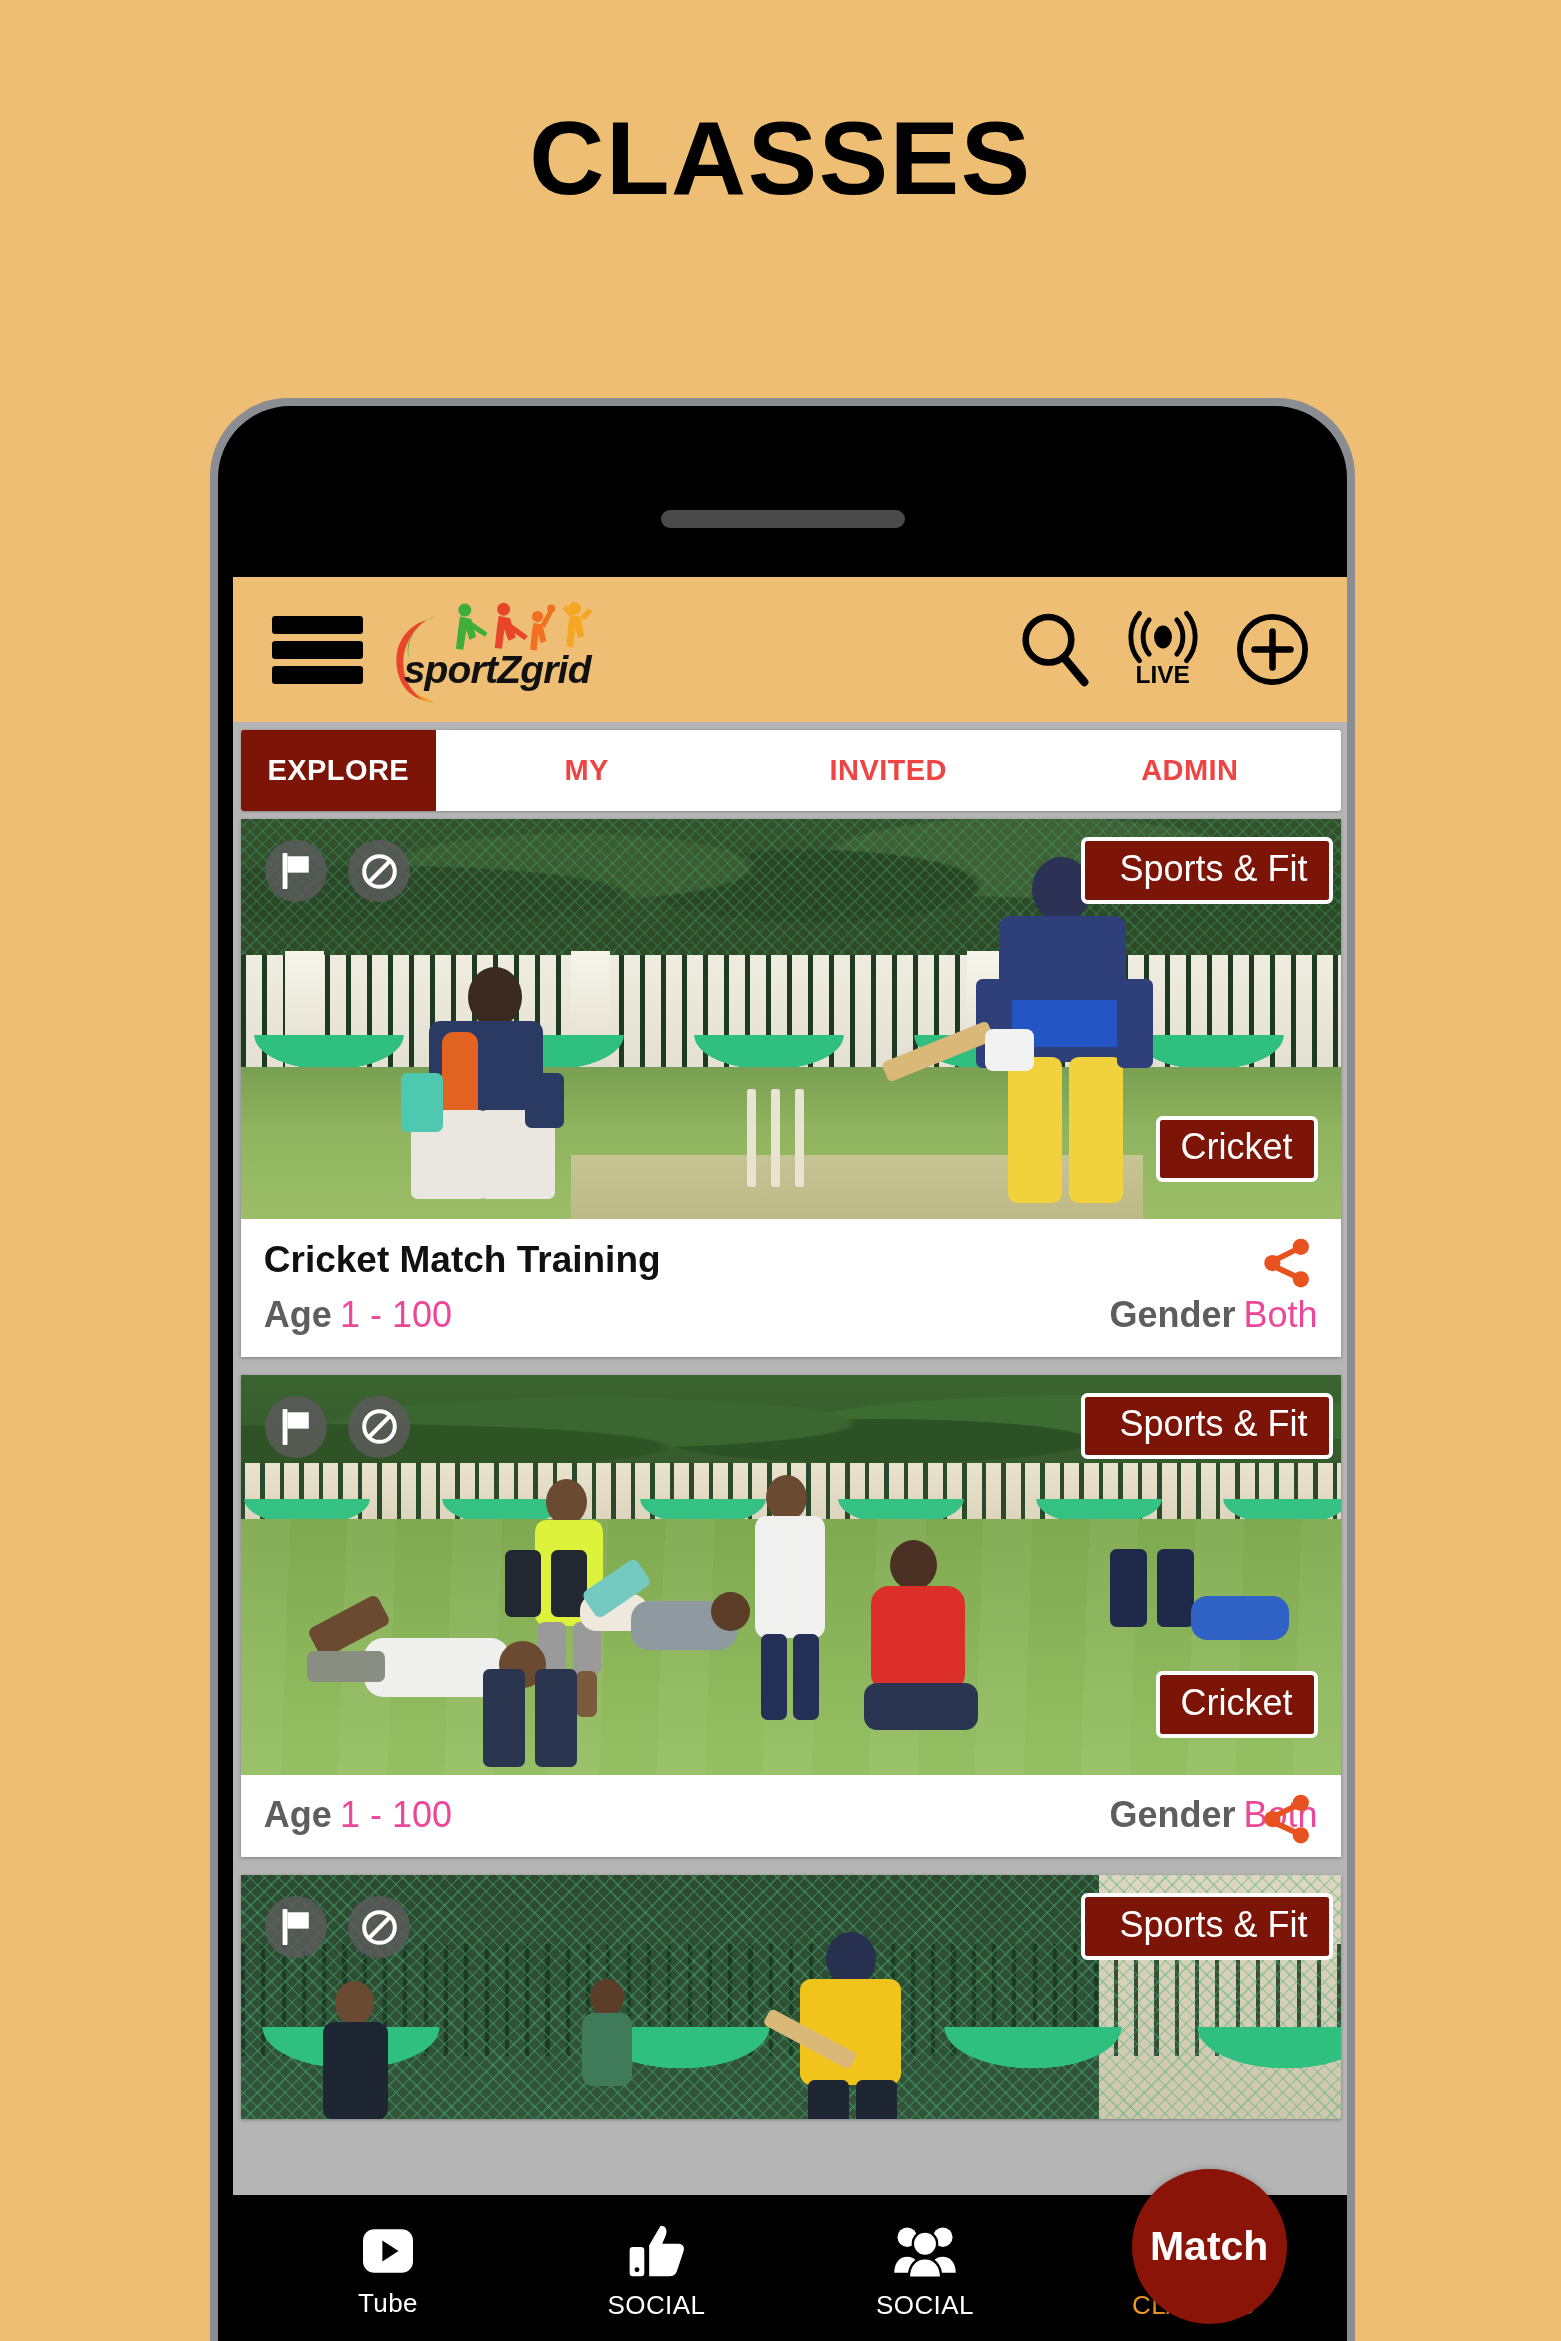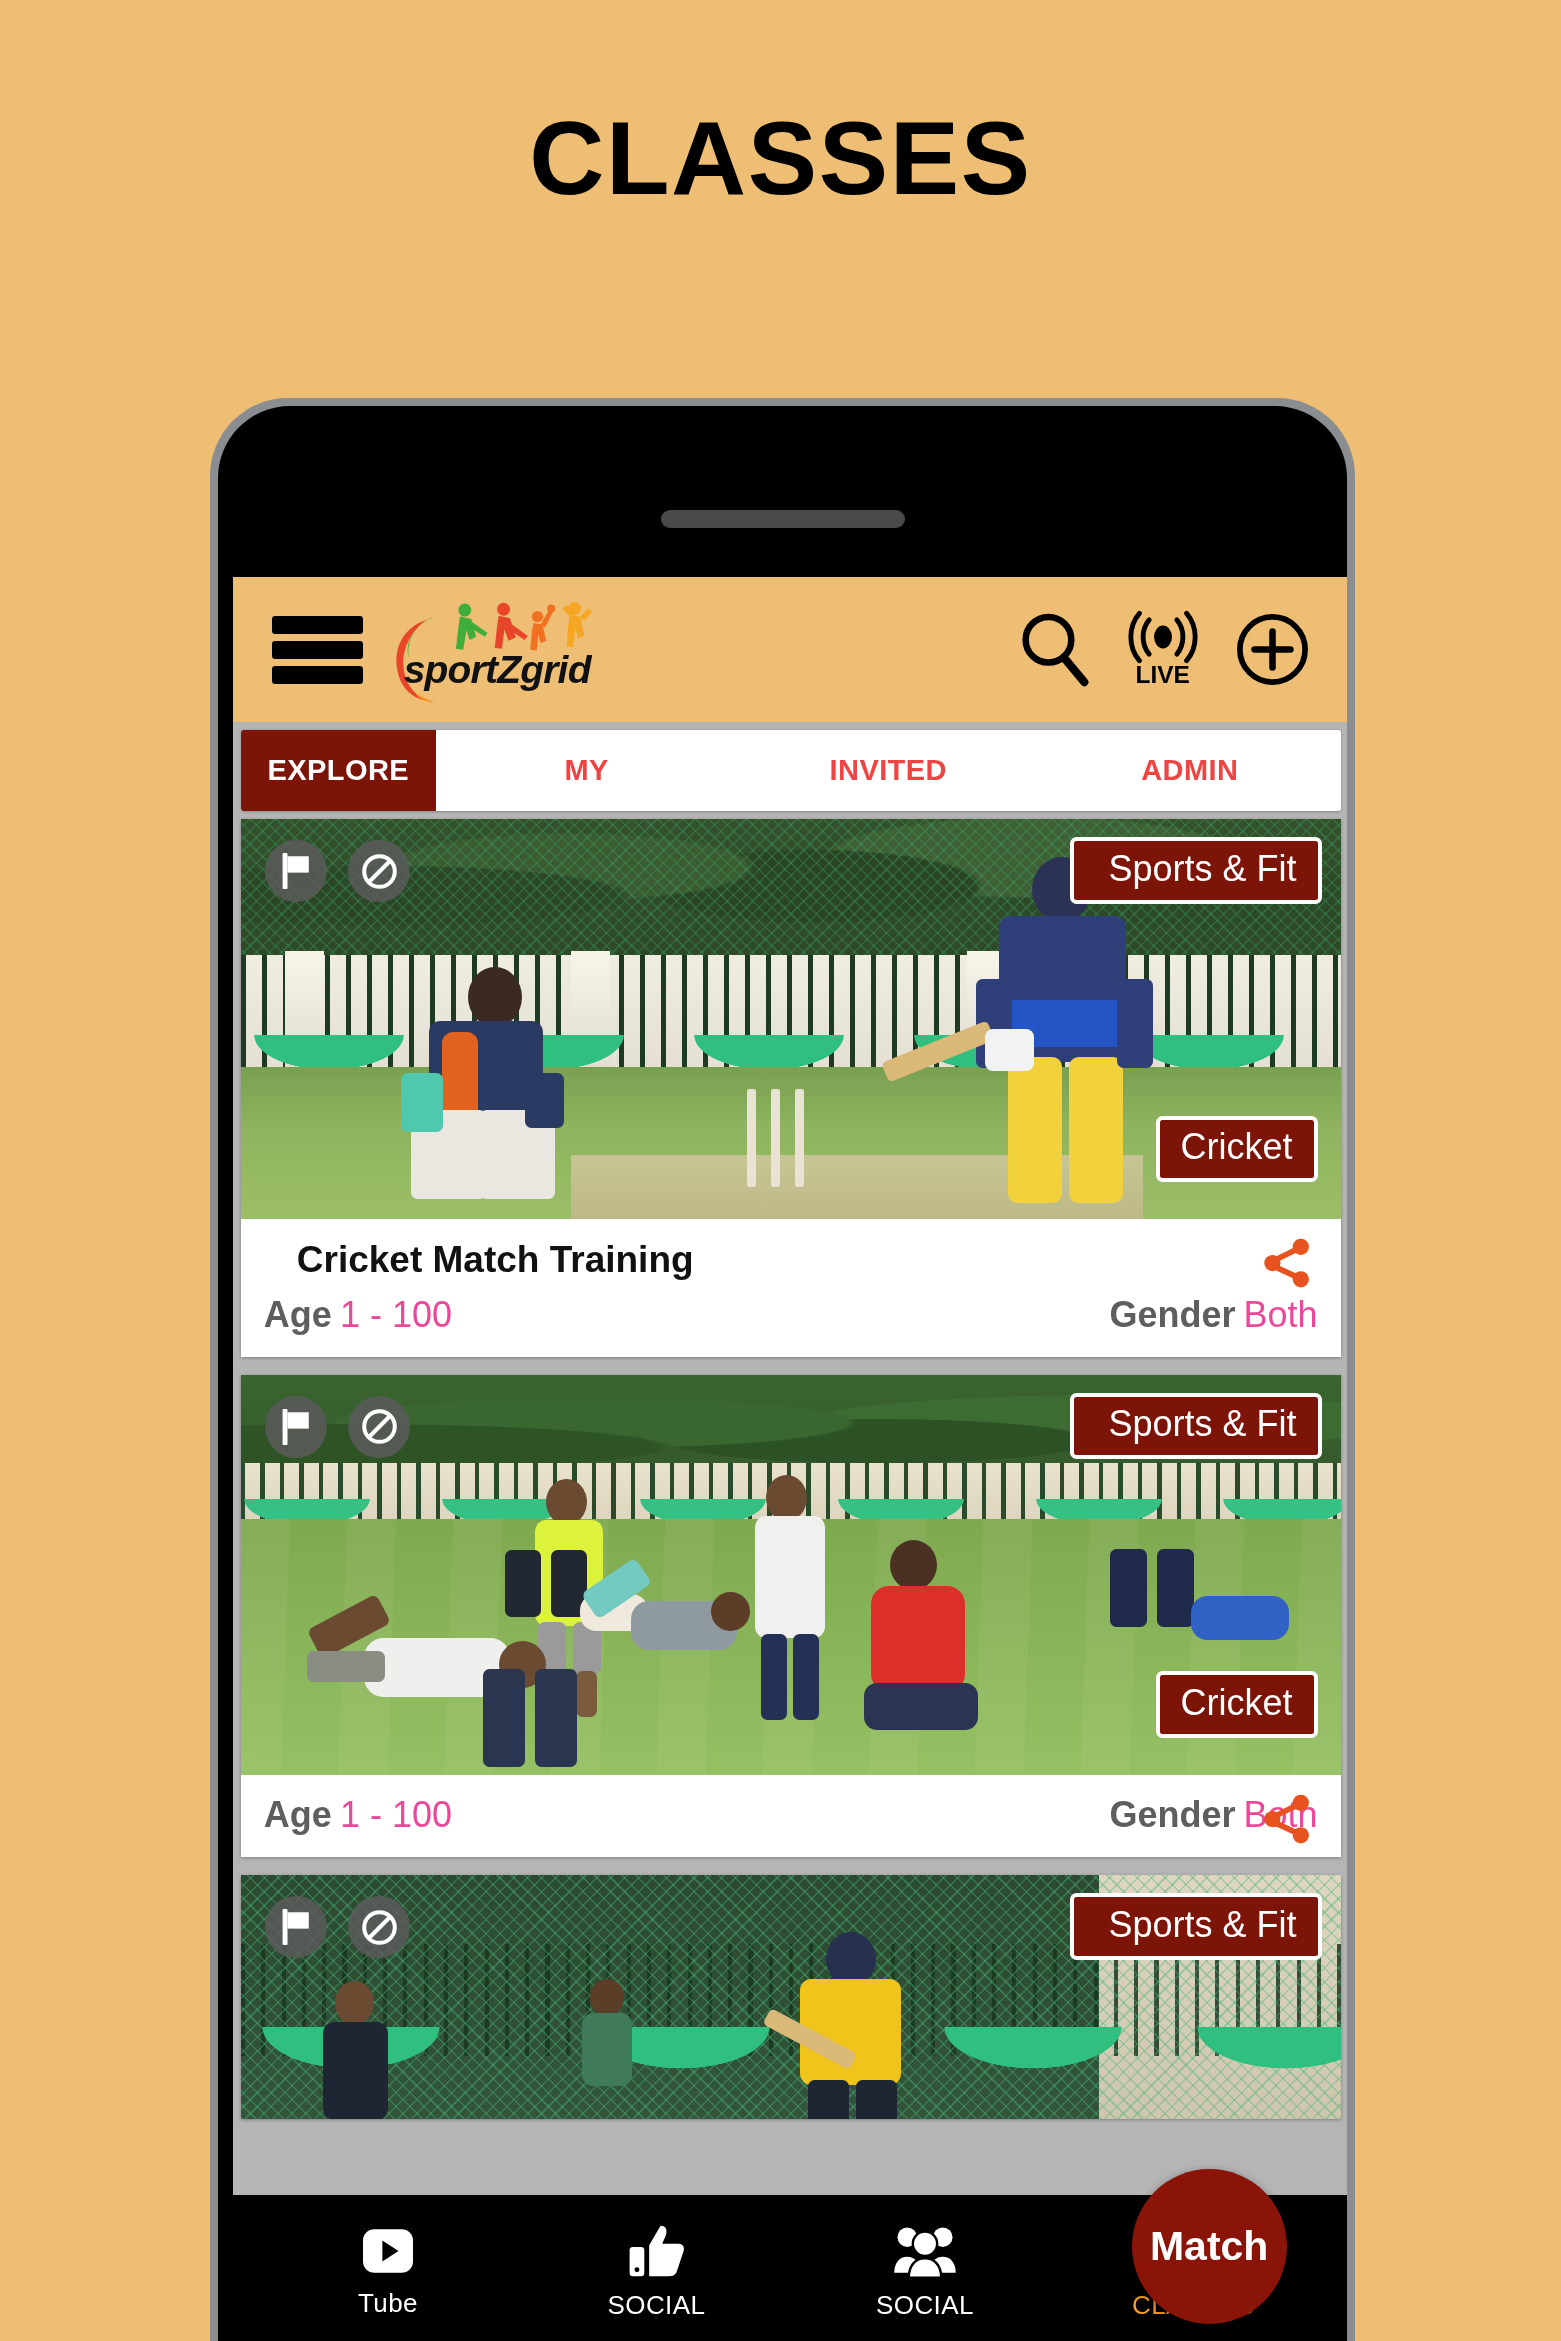--- a/index.html
+++ b/index.html
@@ -161,28 +161,27 @@
     background: #7d1408;
     color: #fff;
     border: 4.1px solid #fff;
     border-radius: 6.5px;
     font-size: 36px;
     font-weight: 400;
     padding: 6.5px 21px 9.8px 21px;
     z-index: 5;
     white-space: nowrap;
   }
-  .badge-cat { top: 18px; right: 19px; padding-left: 35px; }
+  .badge-cat { top: 18px; right: 8px; padding-left: 35px; }
   .badge-sport { bottom: 37px; right: 23px; }
 
   .card-body { padding: 19.5px 23px 21px 23px; position: relative; }
   .card-title {
     font-size: 37px; font-weight: 700; color: #111;
     margin-bottom: 13px;
-    margin-left: 33px;
   }
   .card-meta {
     display: flex; align-items: baseline; justify-content: space-between;
   }
   .meta-group { font-size: 36px; }
   .meta-key { font-weight: 700; color: #5e5e5e; }
   .meta-val { color: #ec4899; margin-left: 8.1px; margin-top: 44px; }
   .share-icon {
     position: absolute; top: 18px; right: 28px; cursor: pointer;
   }

